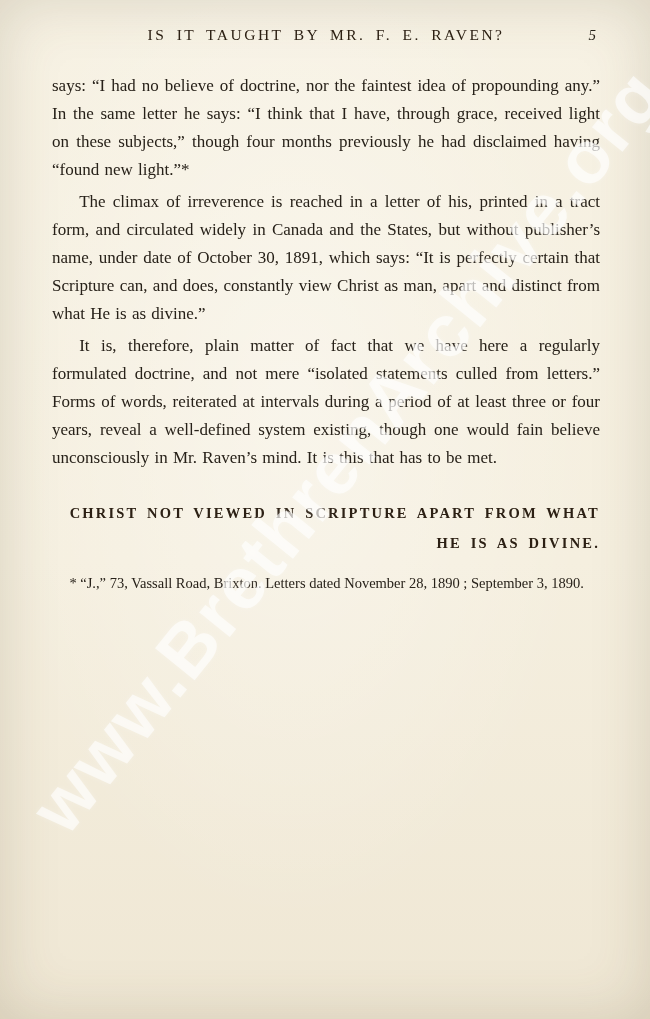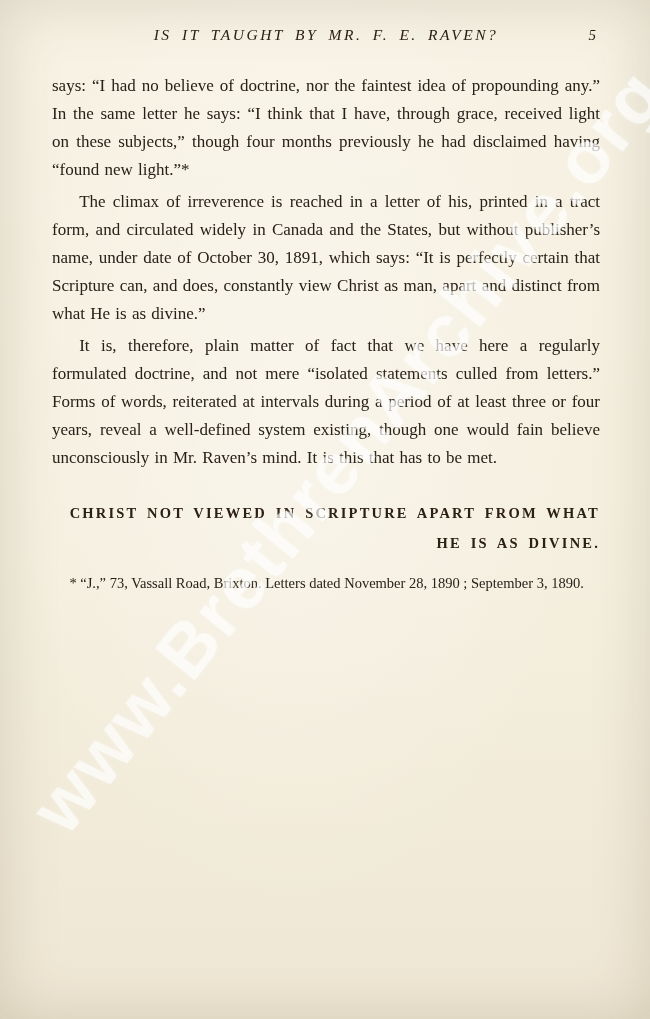--- a/index.html
+++ b/index.html
@@ -46,21 +46,20 @@
     pointer-events: none;
     z-index: 3;
   }
   .page-header {
     position: relative;
     text-align: center;
     margin-bottom: 22px;
     height: 24px;
   }
   .running-title {
-    font-style: italic;
     font-size: 15.5px;
     letter-spacing: 2.5px;
     word-spacing: 4px;
     color: #2c2014;
   }
   .page-number {
     position: absolute;
     right: 4px;
     top: 1px;
     font-size: 15px;

